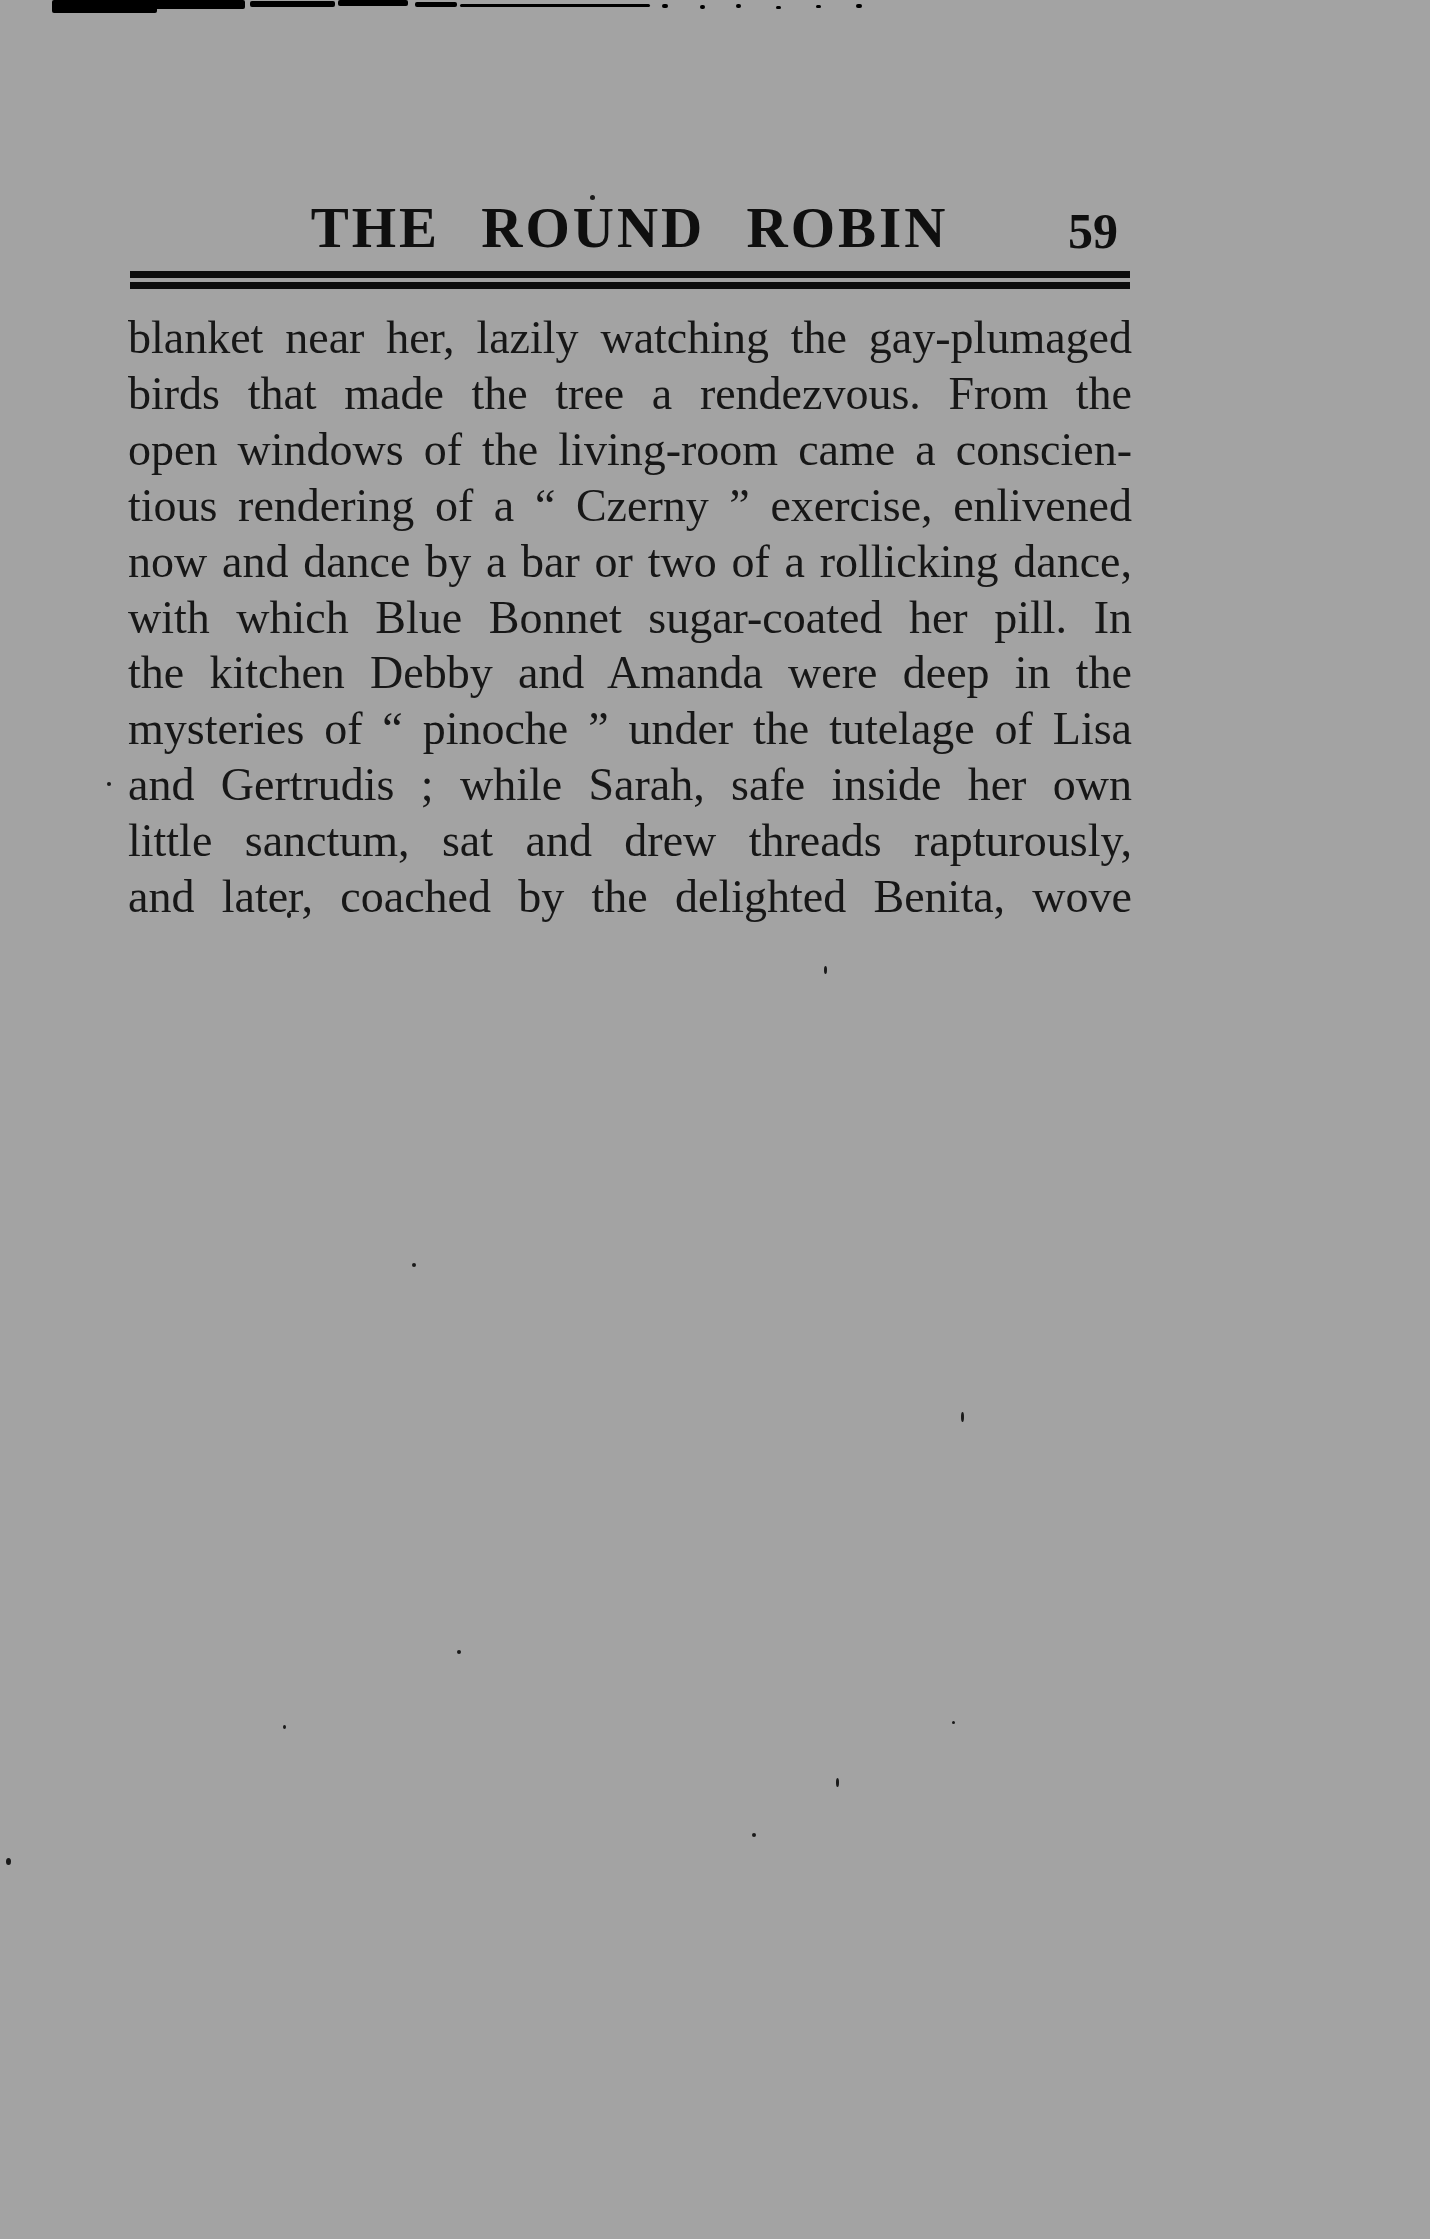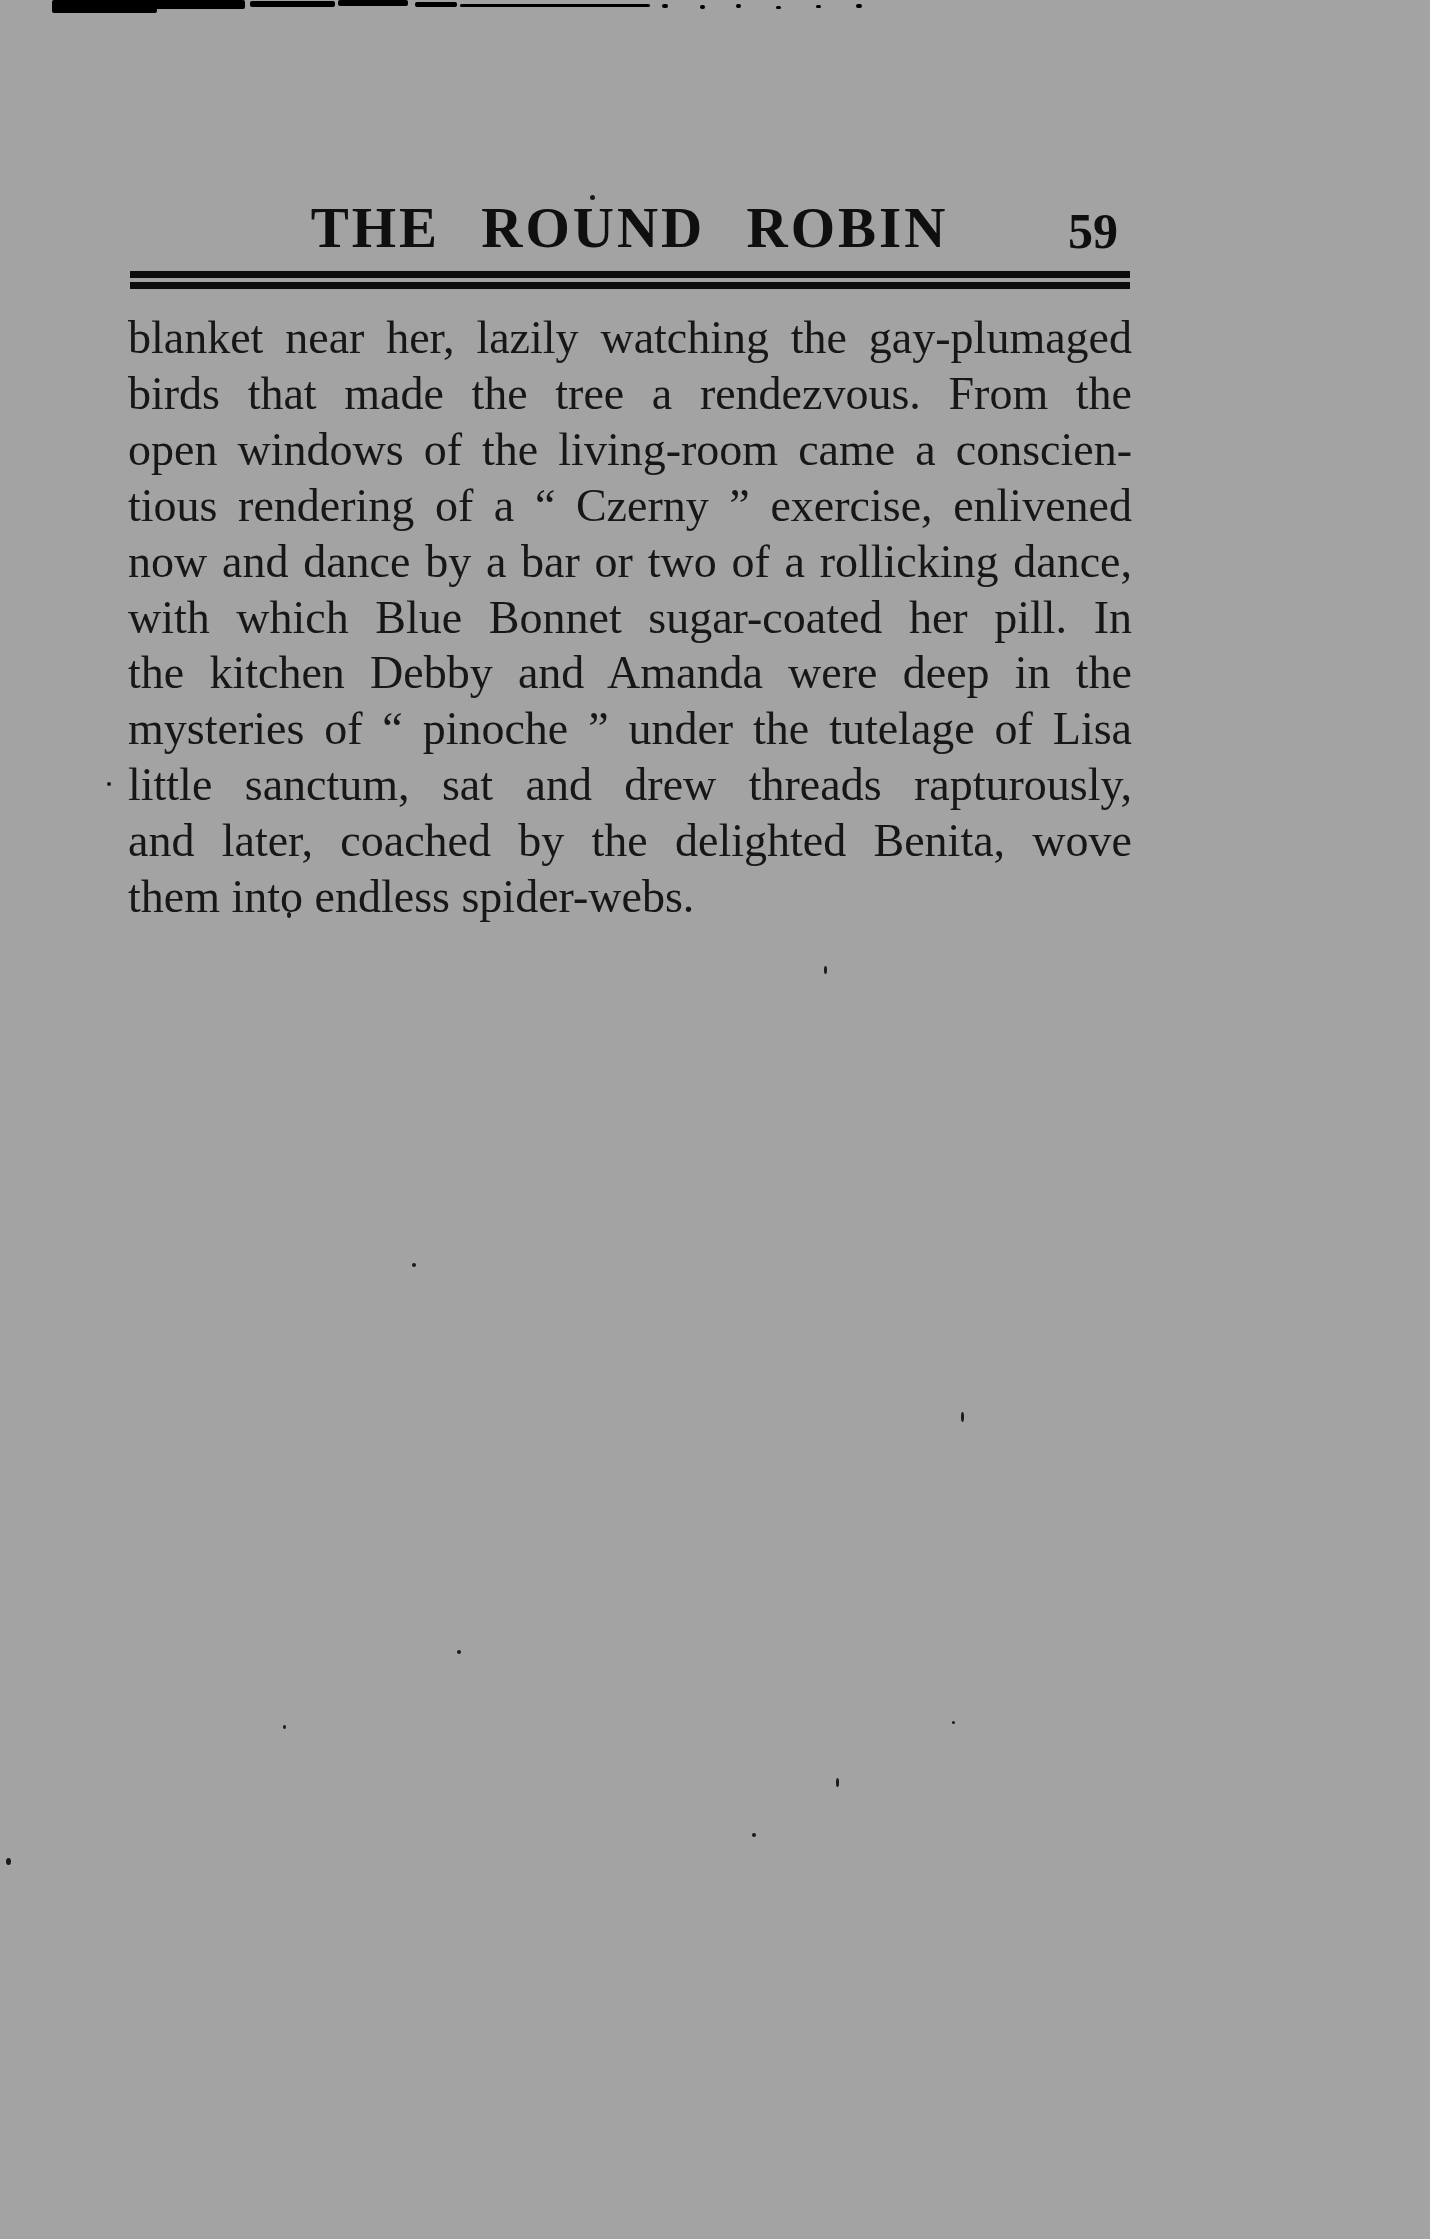--- a/index.html
+++ b/index.html
@@ -93,23 +93,23 @@
 
   <div class="body-text">
     <div class="line">blanket near her, lazily watching the gay-plumaged</div>
     <div class="line">birds that made the tree a rendezvous.  From the</div>
     <div class="line">open windows of the living-room came a conscien-</div>
     <div class="line">tious rendering of a “ Czerny ” exercise, enlivened</div>
     <div class="line">now and dance by a bar or two of a rollicking dance,</div>
     <div class="line">with which Blue Bonnet sugar-coated her pill.  In</div>
     <div class="line">the kitchen Debby and Amanda were deep in the</div>
     <div class="line">mysteries of “ pinoche ” under the tutelage of Lisa</div>
+    <div class="line">and Gertrudis ; while Sarah, safe inside her own</div>
     <div class="line">little sanctum, sat and drew threads rapturously,</div>
     <div class="line">and later, coached by the delighted Benita, wove</div>
-    <div class="line last">them into endless spider-webs.</div>
   </div>
 
   <div class="speck" style="left:590px; top:195px; width:5px; height:5px;"></div>
   <div class="speck" style="left:107px; top:782px; width:4px; height:4px;"></div>
   <div class="speck" style="left:287px; top:912px; width:4px; height:6px;"></div>
   <div class="speck" style="left:824px; top:966px; width:3px; height:8px;"></div>
   <div class="speck" style="left:412px; top:1263px; width:4px; height:4px;"></div>
   <div class="speck" style="left:961px; top:1412px; width:3px; height:10px;"></div>
   <div class="speck" style="left:457px; top:1650px; width:4px; height:4px;"></div>
   <div class="speck" style="left:283px; top:1725px; width:3px; height:4px;"></div>

